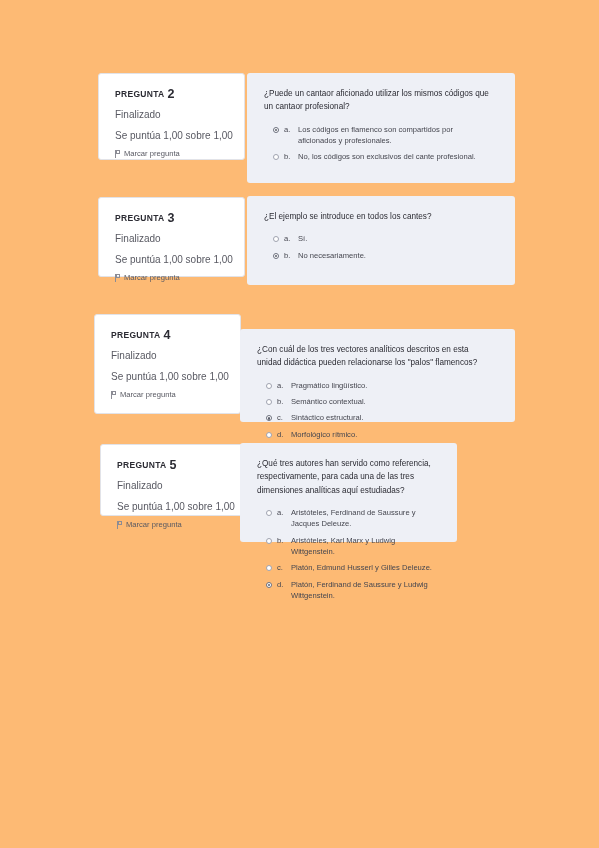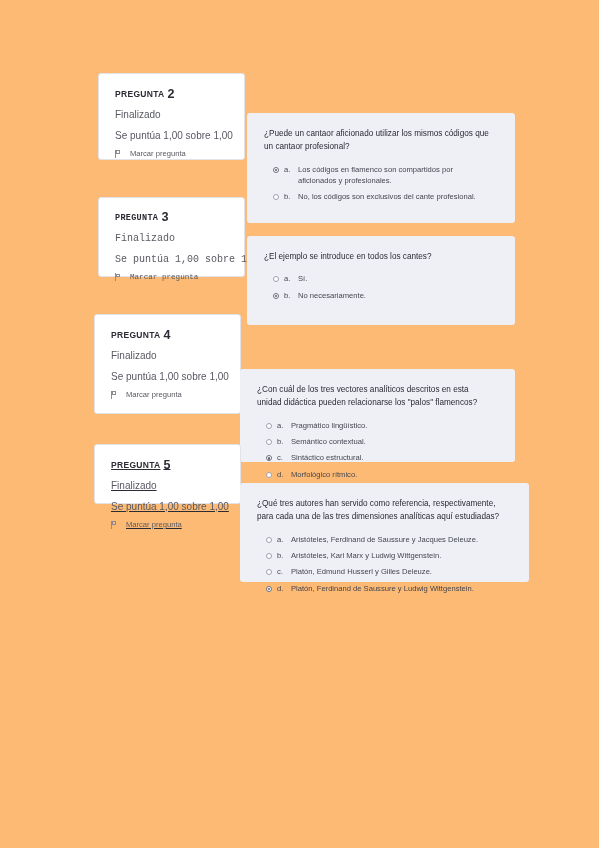--- a/index.html
+++ b/index.html
@@ -51,21 +51,21 @@
     line-height: 1.35;
     color: #585962;
     margin: 0 0 7px 0;
     white-space: nowrap;
   }
   .qinfo-flagline {
     font-size: 7.6px;
     color: #585962;
     display: flex;
     align-items: center;
-    gap: 9px;
+    gap: 3px;
     white-space: nowrap;
     margin: 0;
   }
   .flag-icon {
     display: inline-block;
     width: 6px;
     height: 8px;
     position: relative;
     flex: 0 0 auto;
   }
@@ -85,21 +85,20 @@
     box-sizing: border-box;
   }
 
   
   .qpanel {
     position: absolute;
     background: #eef0f6;
     border-radius: 3px;
     box-sizing: border-box;
     padding: 14px 24px 14px 17px;
-    margin-top: 40px;
   }
   .qtext {
     font-size: 8.2px;
     line-height: 1.62;
     color: #2b2b33;
     margin: 0 0 10px 0;
   }
   .answers {
     margin: 0;
     padding: 0;
@@ -175,21 +174,21 @@
         <span class="atext">Los códigos en flamenco son compartidos por aficionados y profesionales.</span>
       </li>
       <li class="answer">
         <span class="radio"></span>
         <span class="alabel">b.</span>
         <span class="atext">No, los códigos son exclusivos del cante profesional.</span>
       </li>
     </ul>
   </div>
 
-  <div class="qinfo" style="left:98px; top:197px; width:147px; height:80px;font-family:Liberation Mono, monospace;">
+  <div class="qinfo" style="left:98px; top:197px; width:147px; height:80px;">
     <div class="qinfo-title">
       <span>PREGUNTA</span><span class="qnum">3</span>
     </div>
     <p class="qinfo-line">Finalizado</p>
     <p class="qinfo-line">Se puntúa 1,00 sobre 1,00</p>
     <p class="qinfo-flagline">
       <span class="flag-icon"></span>
       <span>Marcar pregunta</span>
     </p>
   </div>
@@ -241,33 +240,33 @@
         <span class="atext">Sintáctico estructural.</span>
       </li>
       <li class="answer">
         <span class="radio"></span>
         <span class="alabel">d.</span>
         <span class="atext">Morfológico rítmico.</span>
       </li>
     </ul>
   </div>
 
-  <div class="qinfo" style="left:94px; top:444px; width:147px; height:60px;text-decoration:underline;">
+  <div class="qinfo" style="left:100px; top:444px; width:147px; height:72px;">
     <div class="qinfo-title">
       <span>PREGUNTA</span><span class="qnum">5</span>
     </div>
     <p class="qinfo-line">Finalizado</p>
     <p class="qinfo-line">Se puntúa 1,00 sobre 1,00</p>
     <p class="qinfo-flagline">
       <span class="flag-icon"></span>
       <span>Marcar pregunta</span>
     </p>
   </div>
 
-  <div class="qpanel" style="left:240px; top:443px; width:289px; height:99px;">
+  <div class="qpanel" style="left:240px; top:443px; width:217px; height:99px;">
     <p class="qtext">¿Qué tres autores han servido como referencia, respectivamente, para cada una de las tres dimensiones analíticas aquí estudiadas?</p>
     <ul class="answers">
       <li class="answer">
         <span class="radio"></span>
         <span class="alabel">a.</span>
         <span class="atext">Aristóteles, Ferdinand de Saussure y Jacques Deleuze.</span>
       </li>
       <li class="answer">
         <span class="radio"></span>
         <span class="alabel">b.</span>

